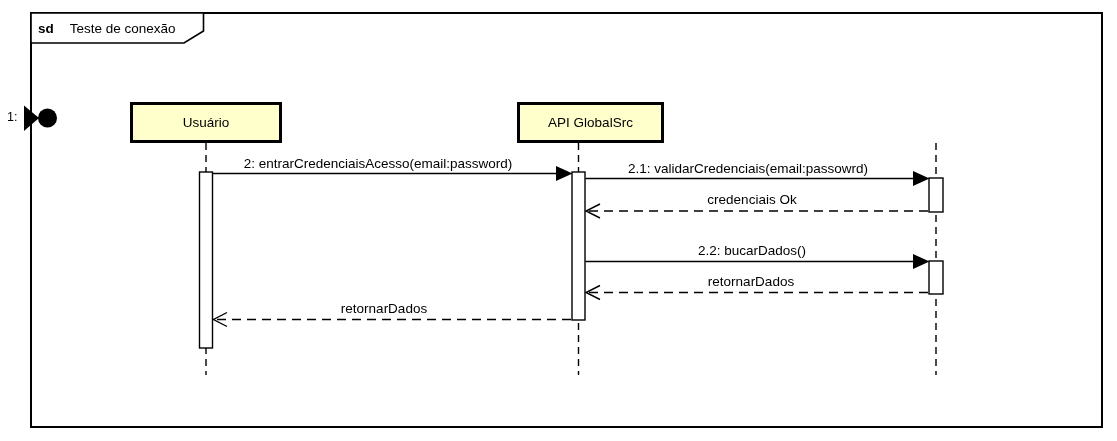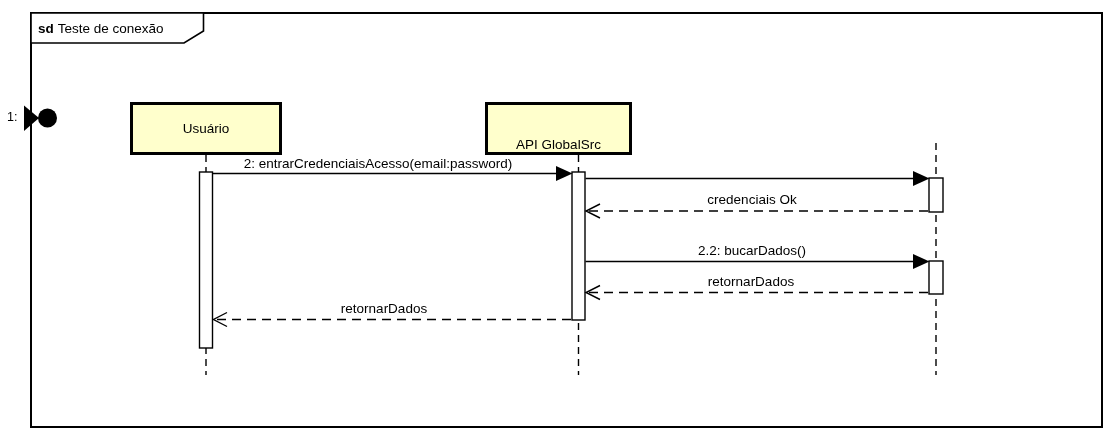--- a/index.html
+++ b/index.html
@@ -17,42 +17,42 @@
     left: 0; top: 0;
     width: 1117px; height: 441px;
   }
   .frame-title {
     position: absolute;
     left: 38px; top: 20px;
     font-size: 13.5px;
     white-space: nowrap;
     line-height: 17px;
   }
-  .frame-title .kw { font-weight: bold; margin-right: 4px; }
+  .frame-title .kw { font-weight: bold; margin-right: 16px; }
   .found-label {
     position: absolute;
     left: 7px; top: 110px;
     font-size: 12.5px;
     line-height: 15px;
   }
   .head {
     position: absolute;
     top: 102px;
-    height: 53px;
+    height: 41px;
     box-sizing: border-box;
     background: #FFFFCC;
     border: 3px solid #000000;
     display: flex;
     align-items: center;
     justify-content: center;
     font-size: 13.5px;
     white-space: nowrap;
   }
   .head-usuario { left: 130px; width: 152px; }
-  .head-api     { left: 485px; width: 147px; align-items: flex-end; }
+  .head-api     { left: 517px; width: 147px; }
   .head-banco   { left: 862px; width: 148px; }
   .msg-label {
     position: absolute;
     transform: translateX(-50%);
     font-size: 13.5px;
     line-height: 15px;
     white-space: nowrap;
     background: transparent;
   }
   .m1 { left: 378px; top: 156px; }
@@ -111,18 +111,19 @@
   <div class="found-label">1:</div>
 
   <div class="head head-usuario">
     <span>Usuário</span>
   </div>
   <div class="head head-api">
     <span>API GlobalSrc</span>
   </div>
 
   <div class="msg-label m1">2: entrarCredenciaisAcesso(email:password)</div>
+  <div class="msg-label m2">2.1: validarCredenciais(email:passowrd)</div>
   <div class="msg-label m3">credenciais Ok</div>
   <div class="msg-label m4">2.2: bucarDados()</div>
   <div class="msg-label m5">retornarDados</div>
   <div class="msg-label m6">retornarDados</div>
 
 </div>
 
 </body></html>

